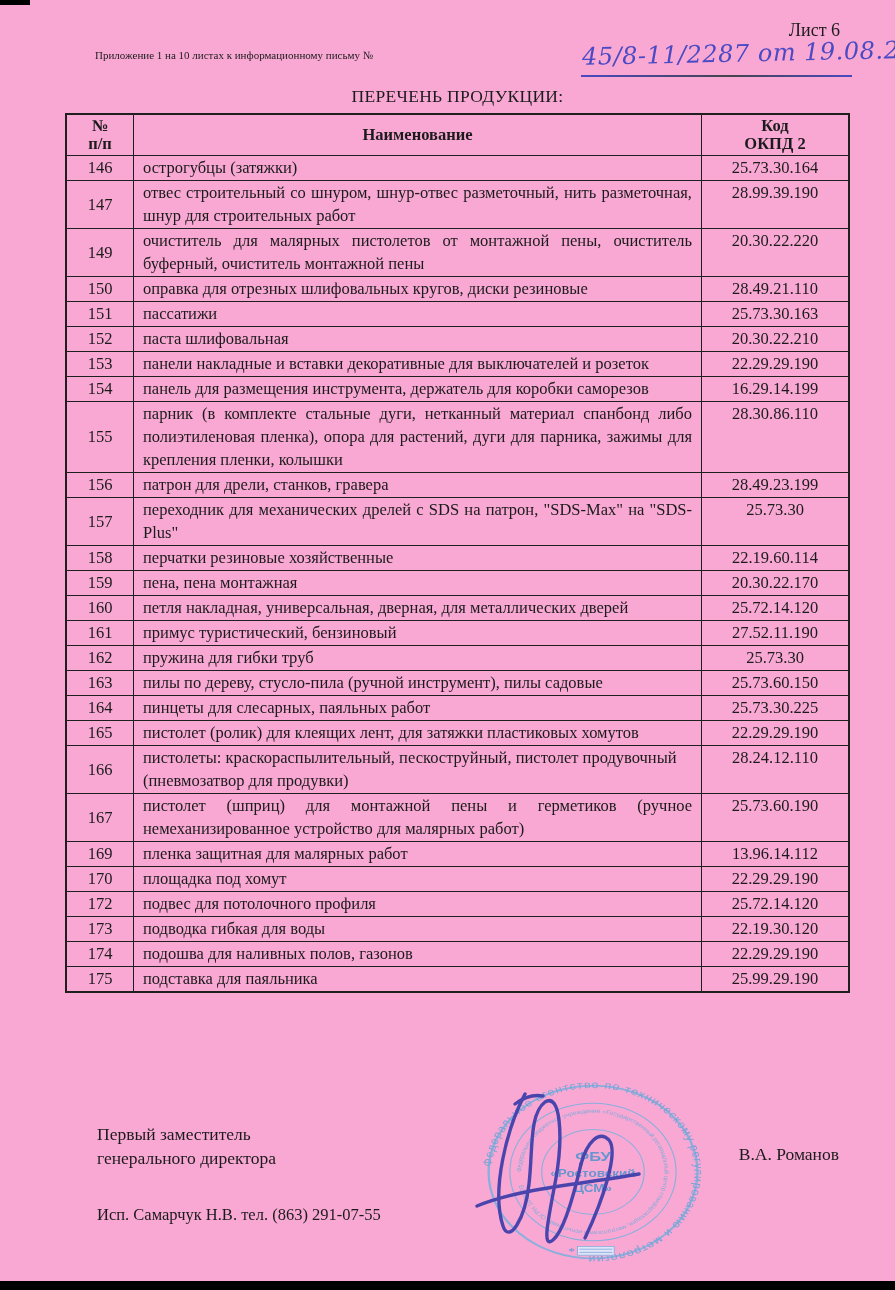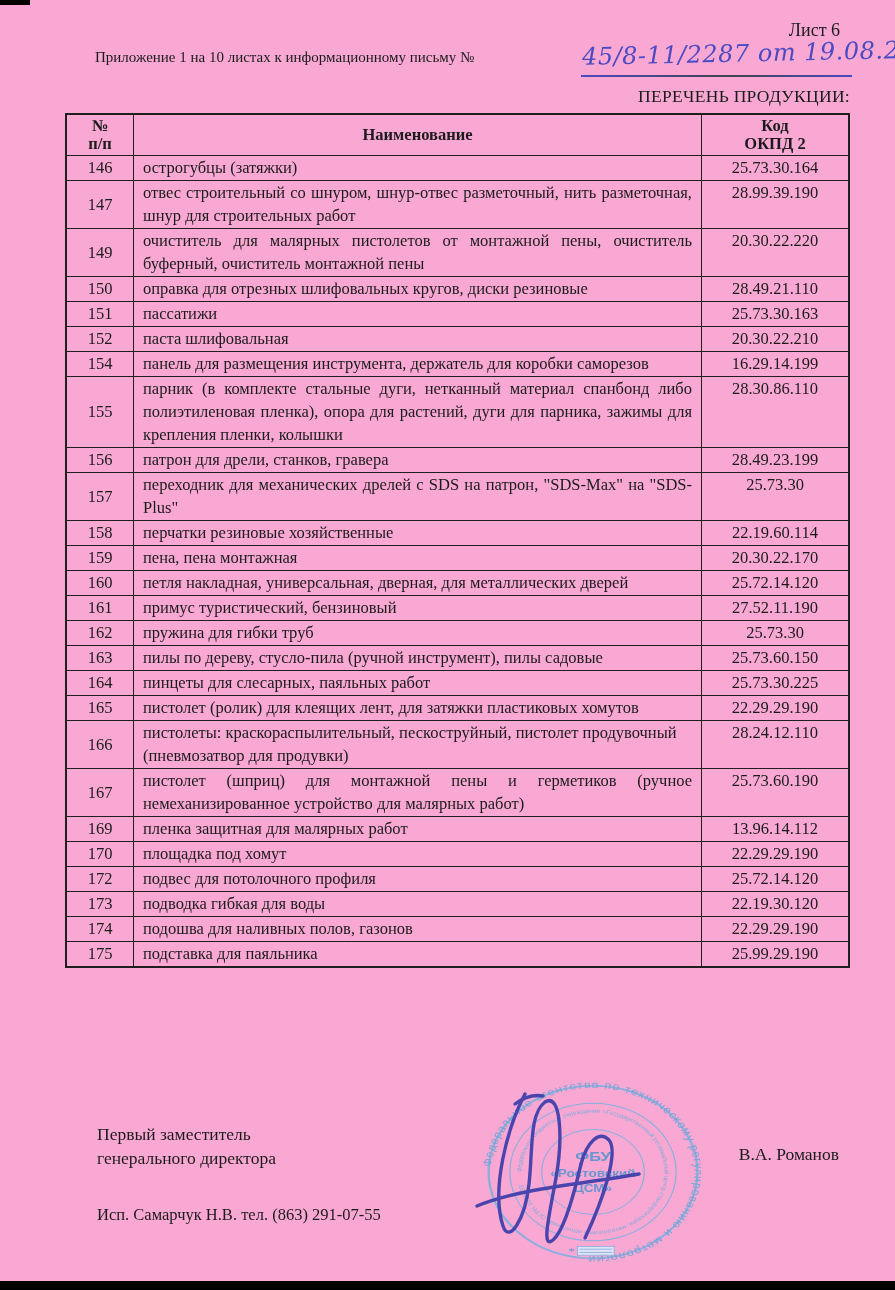--- a/index.html
+++ b/index.html
@@ -5,34 +5,34 @@
   html,body{margin:0;padding:0;background:#e8e8e8;}
   .page{
     position:relative;width:895px;height:1290px;margin:0 auto;
     background:#f9a8d4;overflow:hidden;
     font-family:"Liberation Serif","DejaVu Serif",serif;color:#1b1b1b;
   }
   .corner-artifact{position:absolute;left:0;top:0;width:30px;height:5px;background:#000;}
   .bottom-bar{position:absolute;left:0;bottom:0;width:895px;height:9px;background:#000;}
 
   .sheet-label{position:absolute;top:20px;right:55px;font-size:18px;}
-  .appendix-line{position:absolute;left:95px;top:49px;font-size:15px;white-space:nowrap;}
+  .appendix-line{position:absolute;left:95px;top:49px;font-size:11px;white-space:nowrap;}
   .handwritten{
     position:absolute;left:582px;top:40px;width:270px;
     font-family:"DejaVu Serif",serif;font-style:italic;
     color:#4a4ac2;font-size:24px;letter-spacing:.5px;white-space:nowrap;
     transform:rotate(-1.2deg);
   }
   .hand-underline{
     position:absolute;left:581px;top:75px;width:271px;height:2px;
     background:linear-gradient(90deg,#4a4ac2 0%,#44444e 55%,#4a4ac2 100%);
   }
   .doc-title{
     position:absolute;left:65px;top:86px;width:785px;
-    text-align:right;font-size:17.5px;letter-spacing:.3px;
+    text-align:center;font-size:17.5px;letter-spacing:.3px;
   }
 
   .stamp-svg{position:absolute;left:477px;top:1076px;z-index:0;opacity:.92;}
   .signature-svg{position:absolute;left:463px;top:1080px;z-index:3;}
 
   .table-wrap{position:absolute;left:65px;top:113px;width:785px;z-index:1;}
   table.products{width:100%;border-collapse:collapse;border:2px solid #1f1f1f;background:transparent;}
   .products th,.products td{border:1px solid #1f1f1f;}
   .products th{
     font-weight:bold;text-align:center;vertical-align:middle;
@@ -125,20 +125,25 @@
       <td class="c-num">151</td>
       <td class="c-name">пассатижи</td>
       <td class="c-code">25.73.30.163</td>
     </tr>
           <tr>
       <td class="c-num">152</td>
       <td class="c-name">паста шлифовальная</td>
       <td class="c-code">20.30.22.210</td>
     </tr>
           <tr>
+      <td class="c-num">153</td>
+      <td class="c-name">панели накладные и вставки декоративные для выключателей и розеток</td>
+      <td class="c-code">22.29.29.190</td>
+    </tr>
+          <tr>
       <td class="c-num">154</td>
       <td class="c-name">панель для размещения инструмента, держатель для коробки саморезов</td>
       <td class="c-code">16.29.14.199</td>
     </tr>
           <tr>
       <td class="c-num">155</td>
       <td class="c-name just">парник (в комплекте стальные дуги, нетканный материал спанбонд либо полиэтиленовая пленка), опора для растений, дуги для парника, зажимы для крепления пленки, колышки</td>
       <td class="c-code">28.30.86.110</td>
     </tr>
           <tr>

